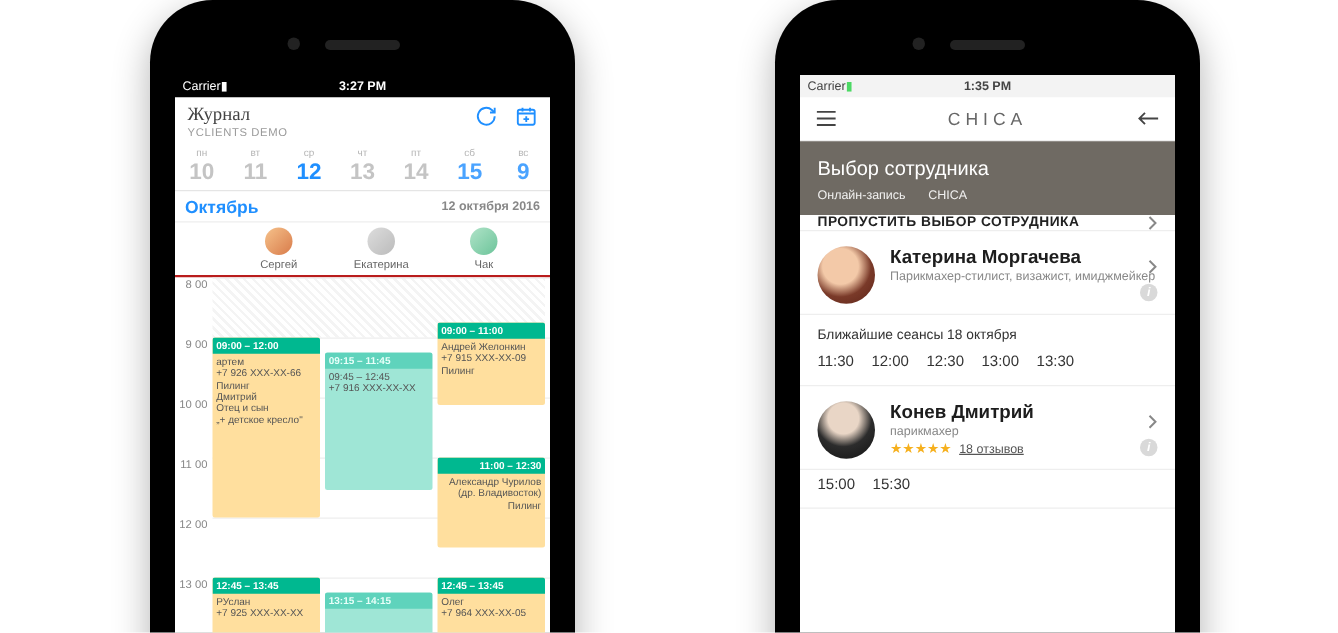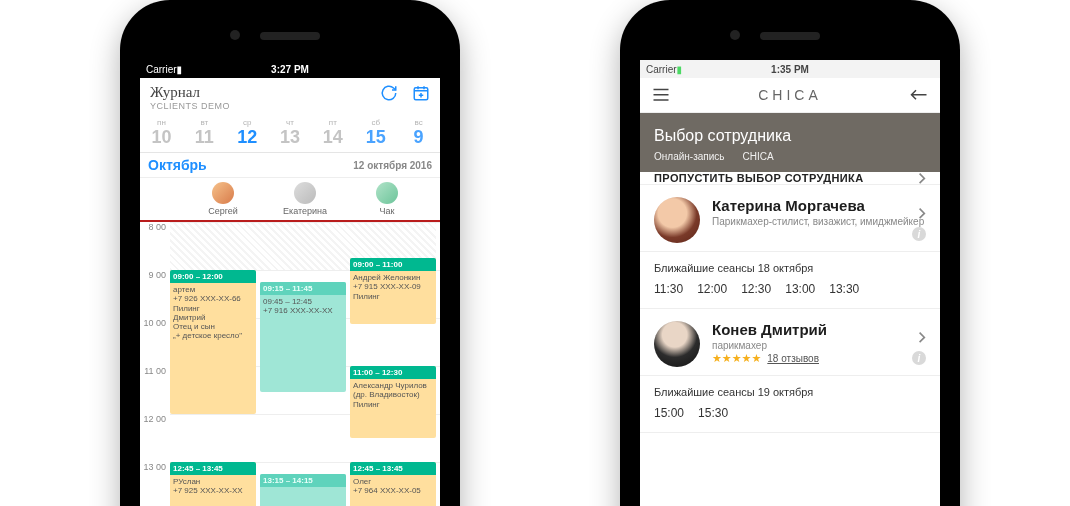--- a/index.html
+++ b/index.html
@@ -207,21 +207,21 @@
                <div class="body"></div>
           </div>
           <div class="appt orange" style="left: 210px; width: 86px; top: 36px; height: 66px;">
             <div class="hdr">09:00 – 11:00</div>
                <div class="body">
               <div>Андрей Желонкин</div>
               <div>+7 915 XXX-XX-09</div>
               <div>Пилинг</div>
             </div>
           </div>
-          <div class="appt orange" style="left: 210px; width: 86px; top: 144px; height: 72px;">
+          <div class="appt orange" style="left: 210px; width: 86px; top: 144px; height: 72px; text-align: right;">
             <div class="hdr">11:00 – 12:30</div>
                <div class="body">
               <div>Александр Чурилов (др. Владивосток)</div>
               <div>Пилинг</div>
             </div>
           </div>
           <div class="appt orange" style="left: 210px; width: 86px; top: 240px; height: 48px;">
             <div class="hdr">12:45 – 13:45</div>
                <div class="body">
               <div>Олег</div>
@@ -309,21 +309,20 @@
         <div><span class="stars">★★★★★</span><span class="reviews">18 отзывов</span></div>
       </div>
     </div>
     <span class="chev">
               <svg viewBox="0 0 10 16" fill="none" stroke="#888" stroke-width="2">
                 <path d="M2 2l6 6-6 6"></path>
               </svg>
             </span>
     <span class="info-dot">i</span>
           </div>
-          <div class="slots-head">Ближайшие сеансы 19 октября</div>
           <div class="slots">
             <span>15:00</span>
             <span>15:30</span>
           </div>
         </div>
 
     </div>
   </div>
 
 </div>

